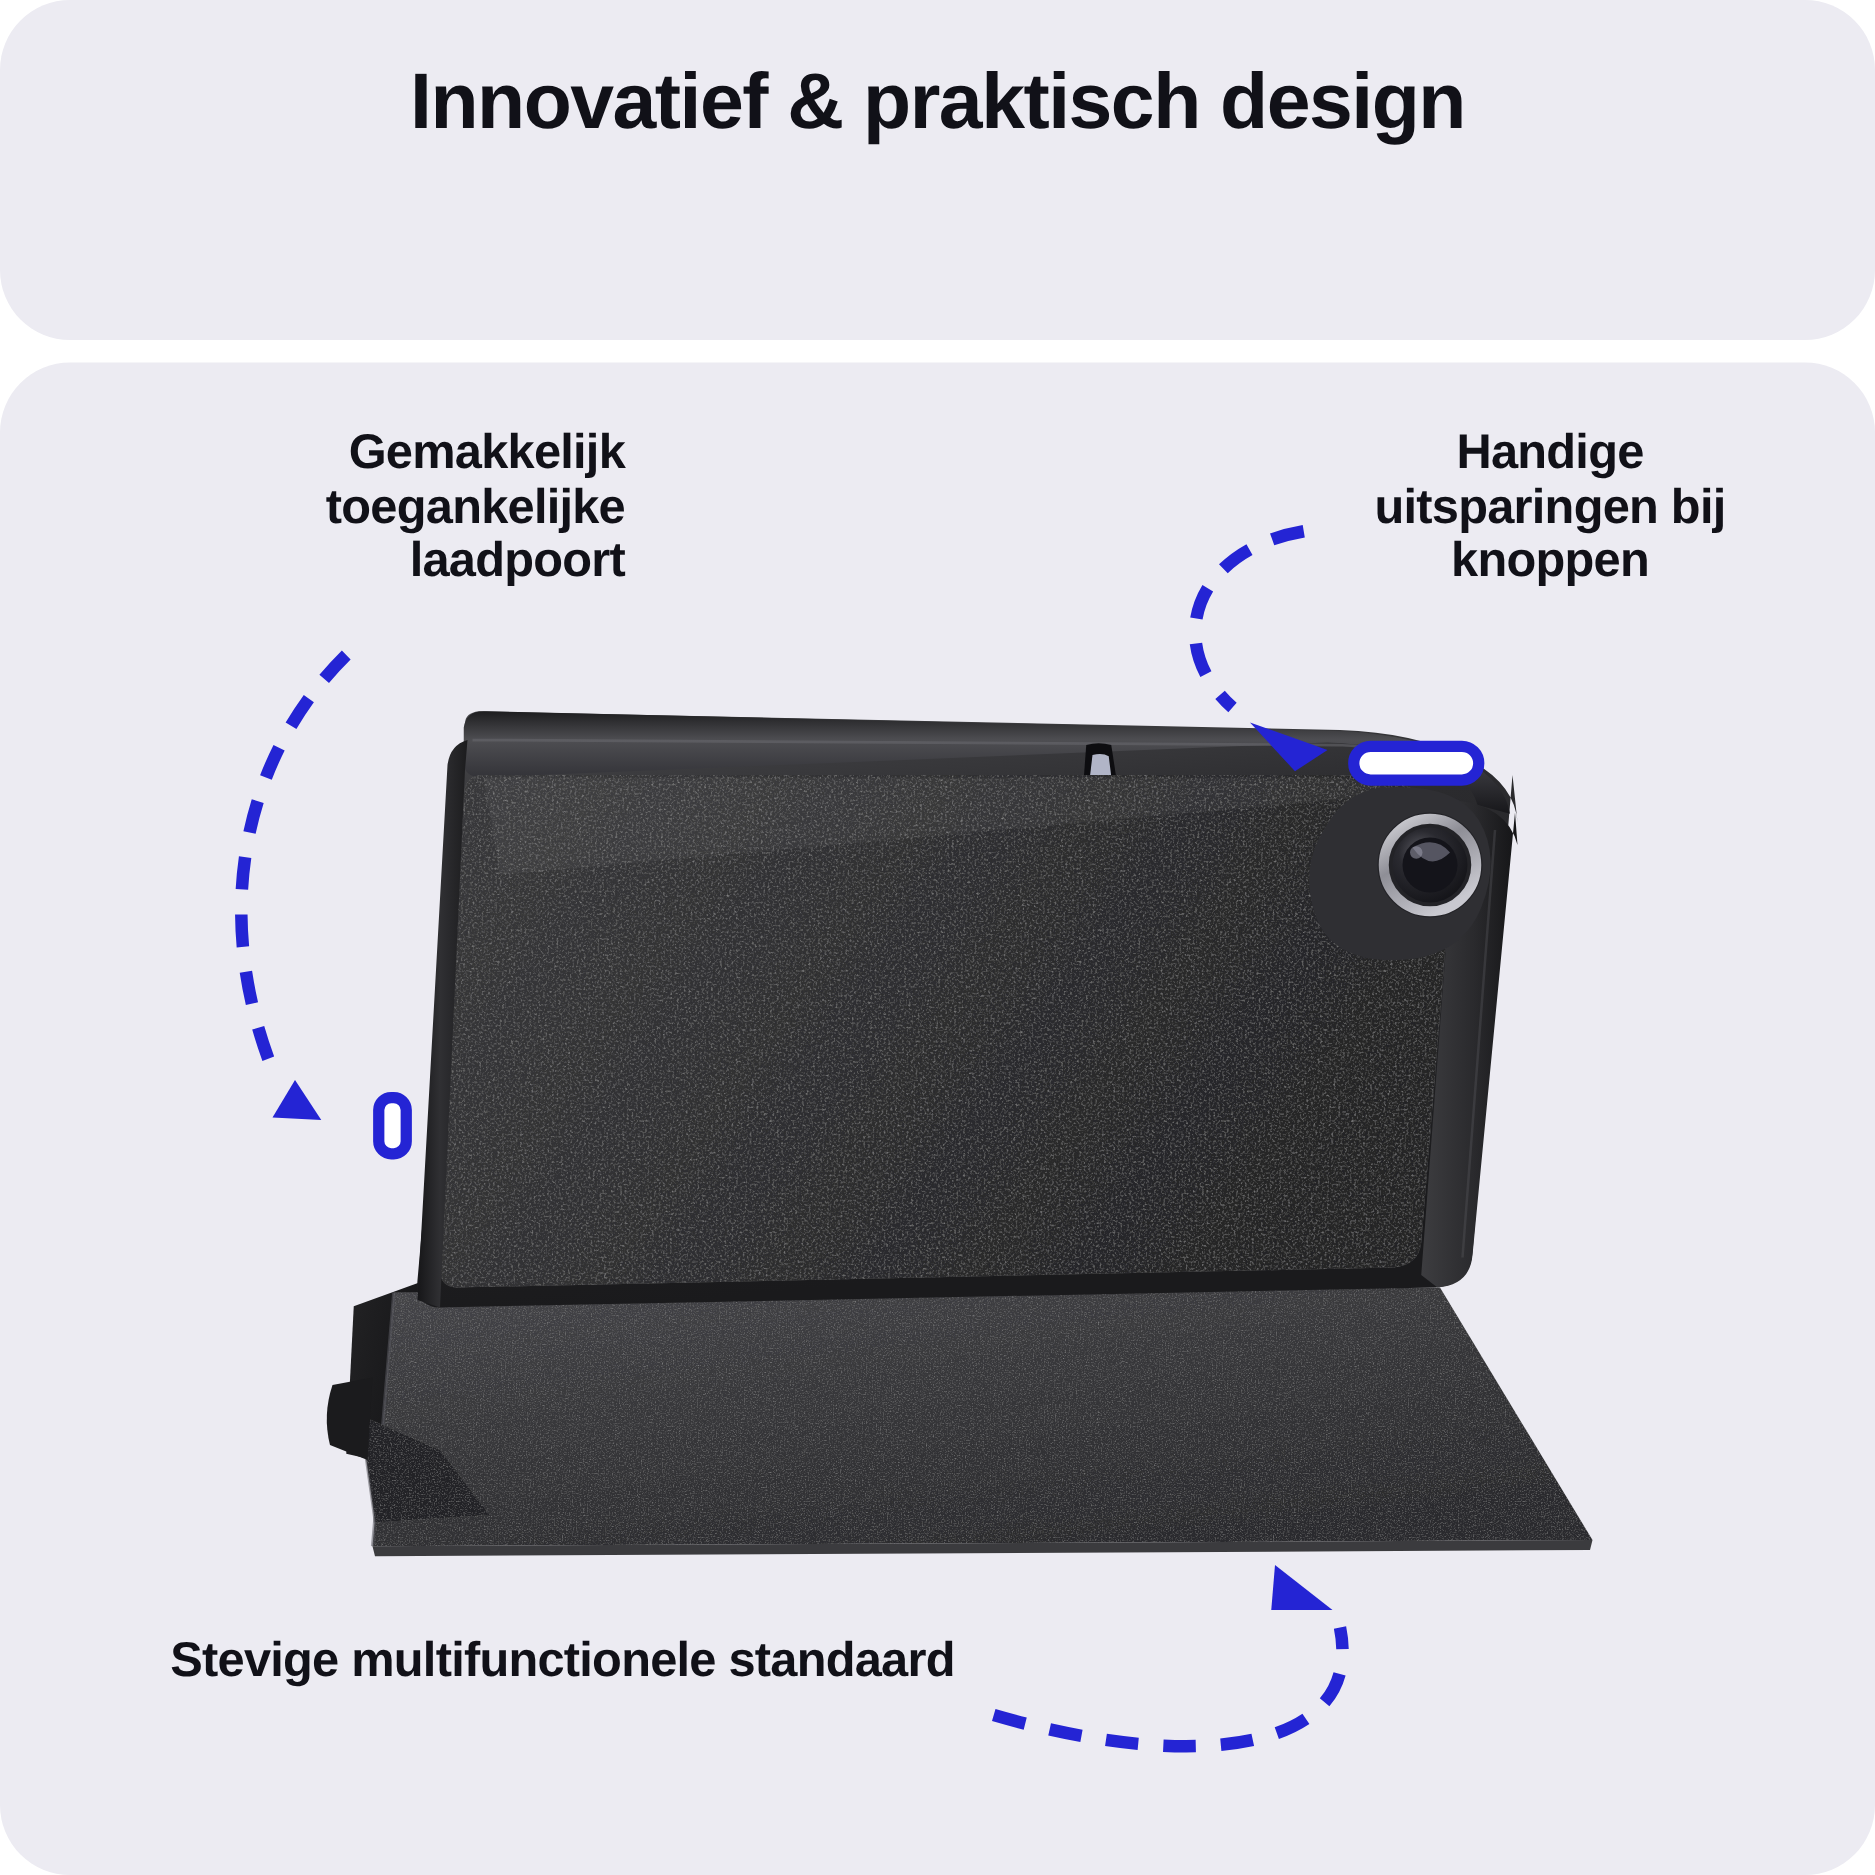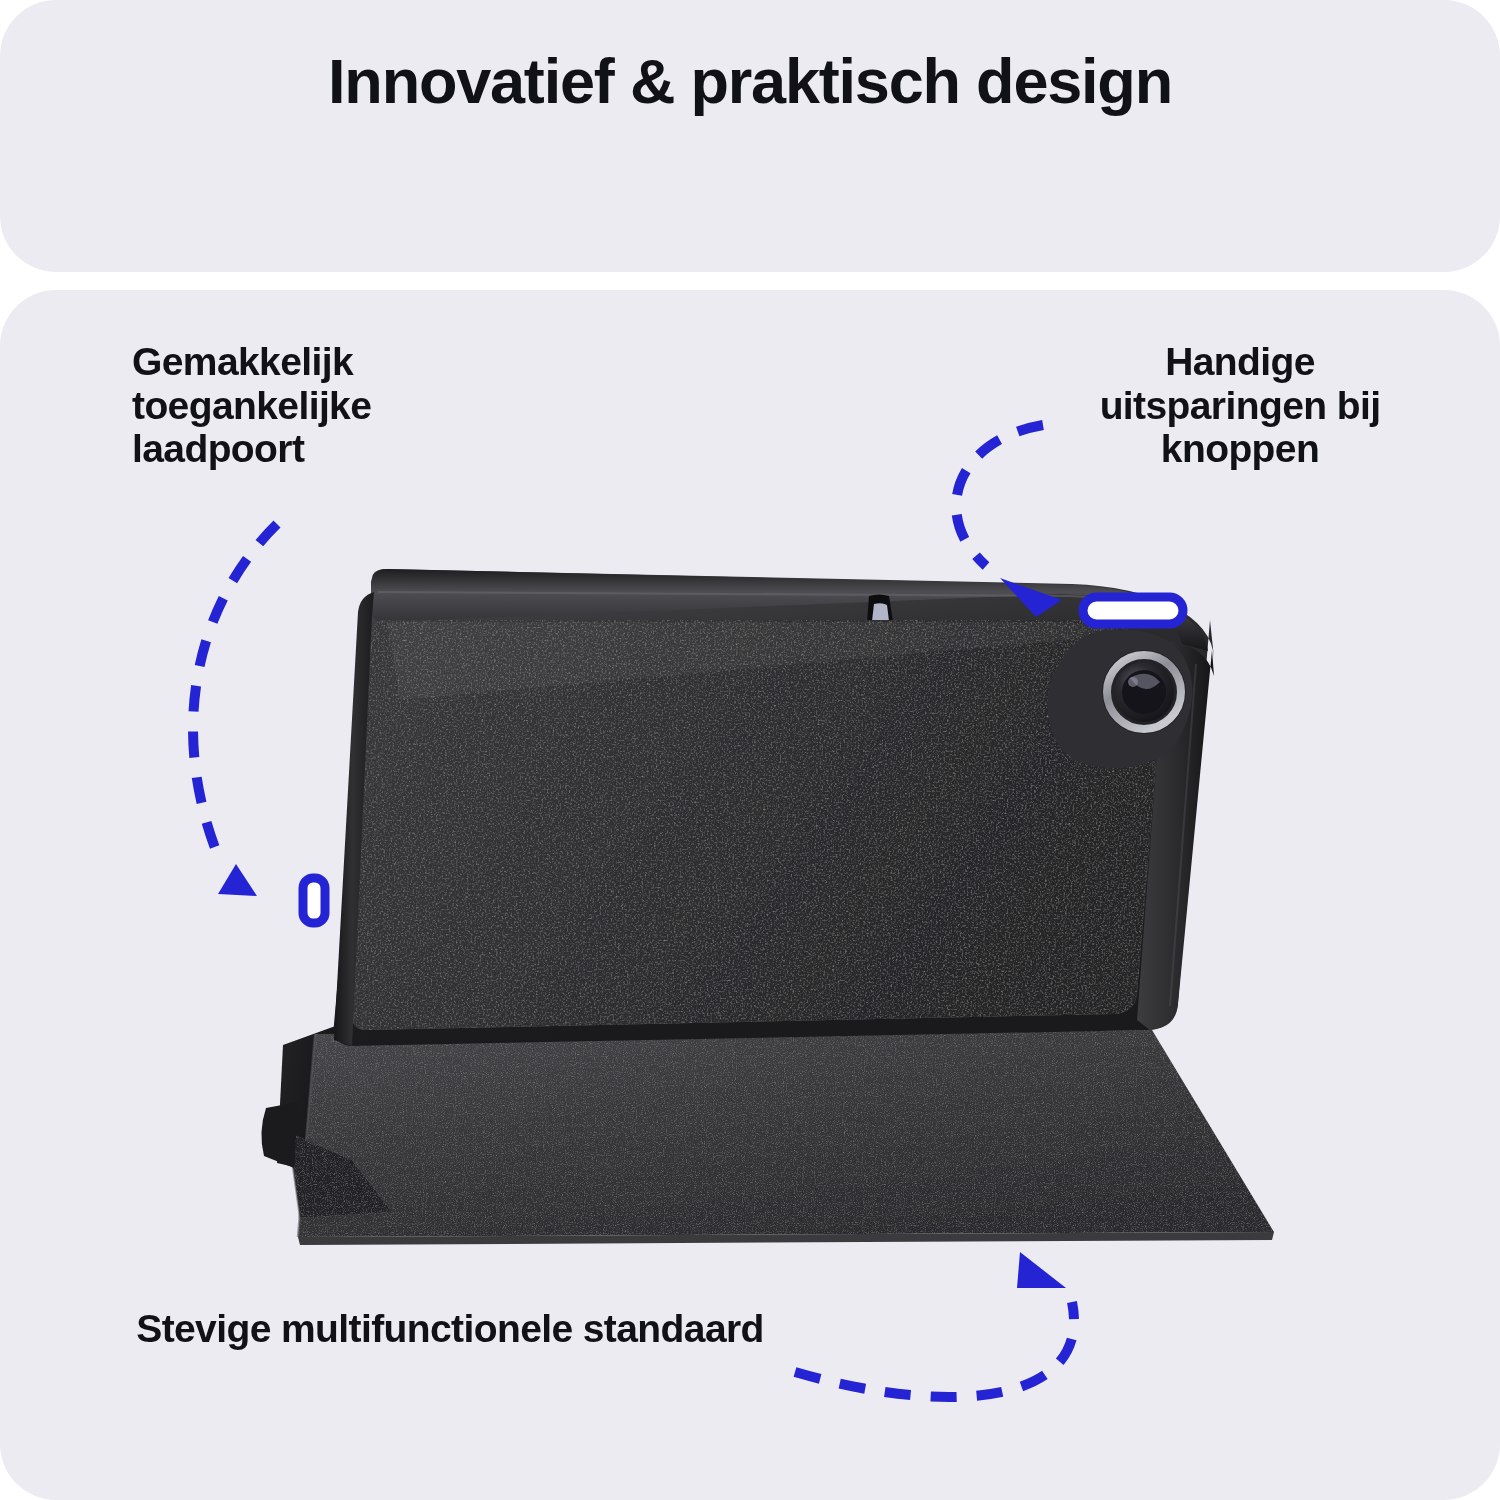--- a/index.html
+++ b/index.html
@@ -29,21 +29,21 @@
     position:absolute; left:0; top:137px; width:1500px;
     text-align:center; font-size:44px; font-weight:400;
     letter-spacing:-0.6px; color:#1a1a22; line-height:1.1;
   }
 
   
   .callout {
     position:absolute; font-weight:bold; color:#111118;
     line-height:1.12; letter-spacing:-0.6px; font-size:39px;
   }
-  #callout-charging { left:132px; top:340px; width:380px; text-align:left; }
+  #callout-charging { left:120px; top:340px; width:380px; text-align:right; }
   #callout-buttons  { left:1060px; top:340px; width:360px; text-align:center; }
   #callout-stand    { left:120px; top:1307px; width:660px; text-align:center; }
 
   
   #arrow-layer {
     position:absolute; left:0; top:0; width:1500px; height:1500px;
     pointer-events:none;
   }
 
   

